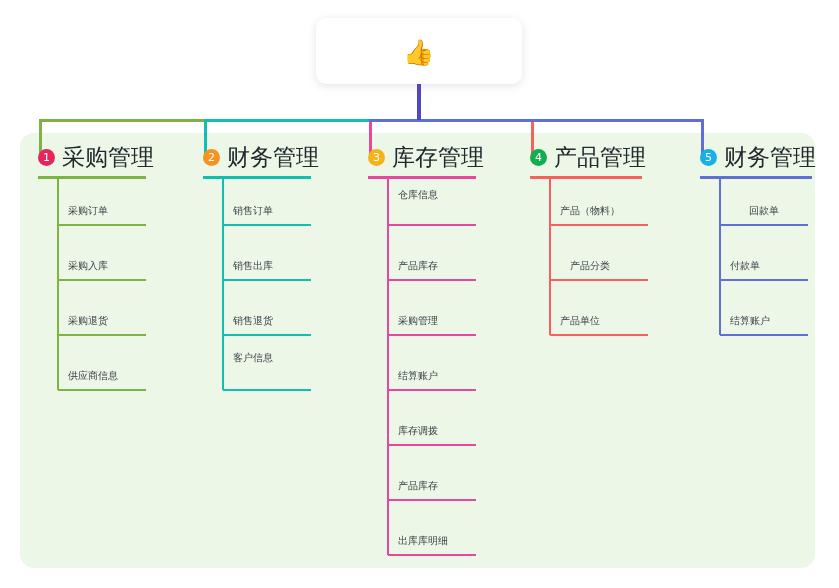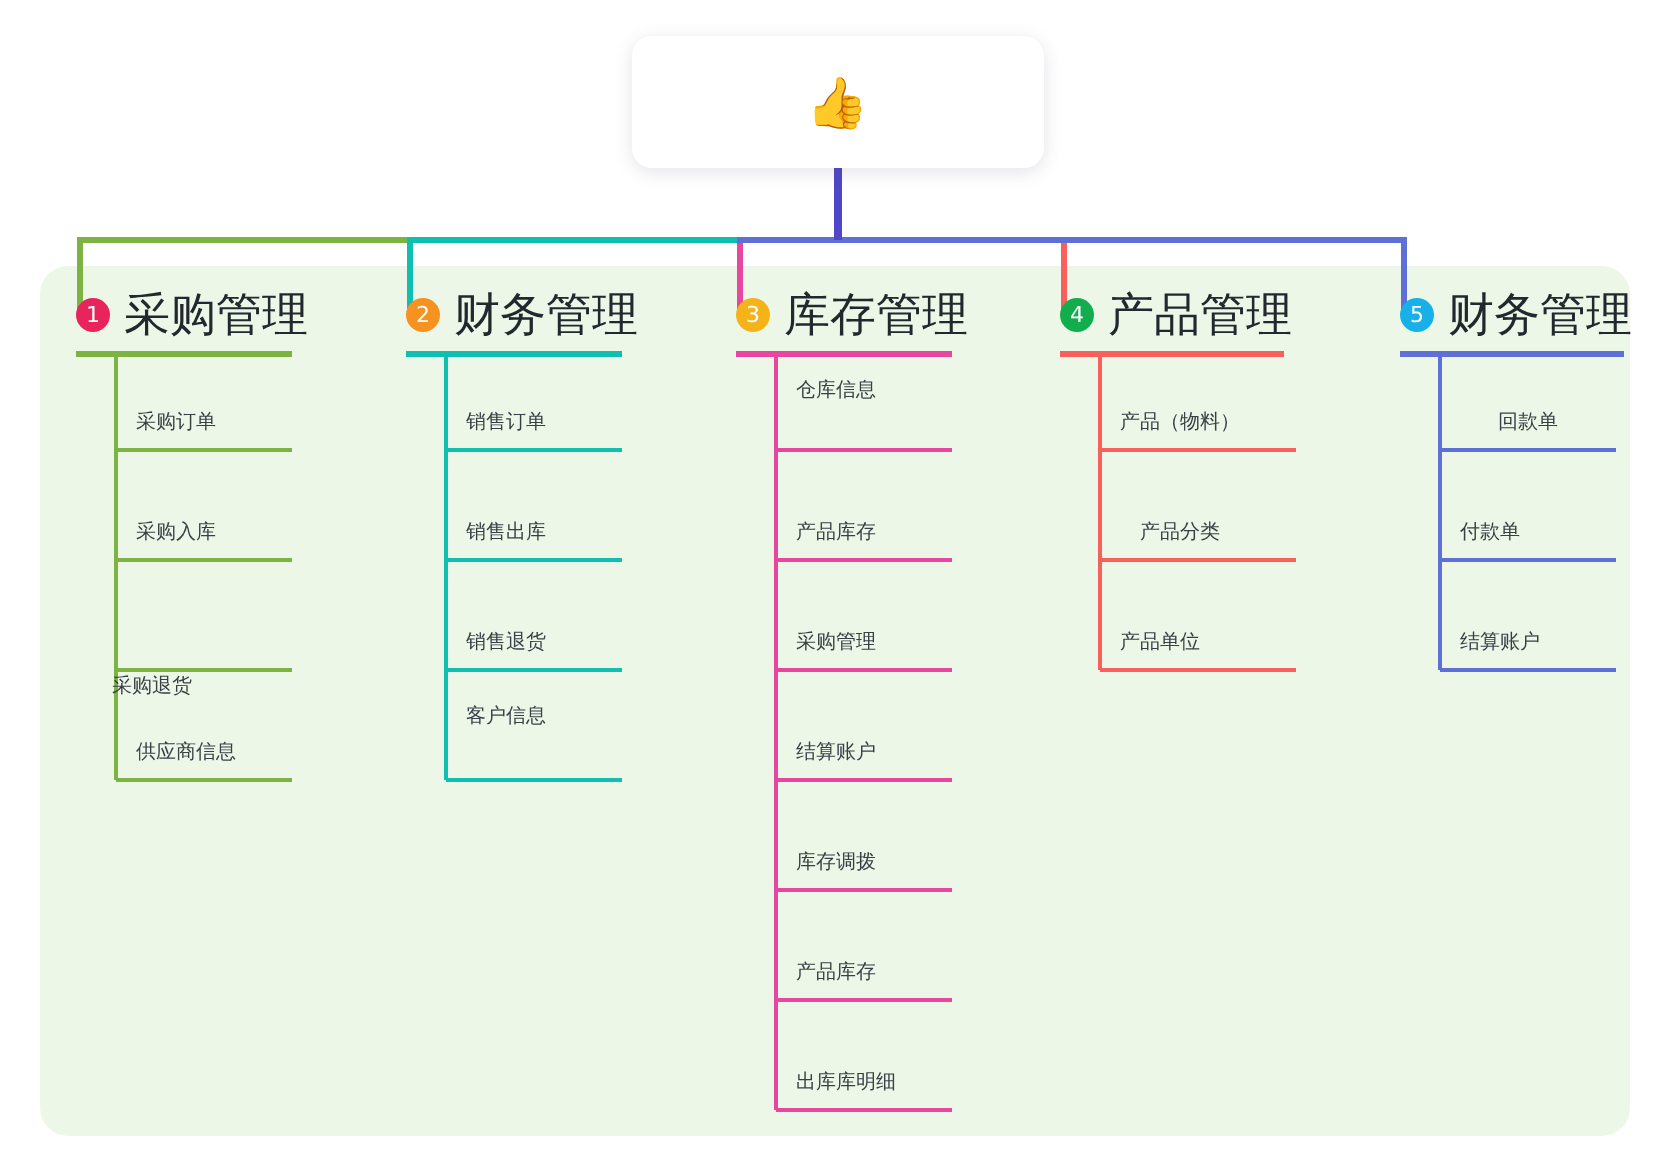--- a/index.html
+++ b/index.html
@@ -183,21 +183,21 @@
       <div class="column" style="left: 700px;">
         <div class="col-head">
           <span class="badge" style="background: rgb(24, 176, 232);">5</span>
           <span class="col-title">财务管理</span>
         </div>
       </div>
     </div>
 
 <div class="leaf" style="left: 68px; top: 204px;">采购订单</div>
     <div class="leaf" style="left: 68px; top: 259px;">采购入库</div>
-    <div class="leaf" style="left: 56px; top: 314px; margin-top: 22px;">采购退货</div>
+    <div class="leaf" style="left: 68px; top: 314px;">采购退货</div>
     <div class="leaf" style="left: 68px; top: 369px;">供应商信息</div>
     <div class="leaf" style="left: 233px; top: 204px;">销售订单</div>
     <div class="leaf" style="left: 233px; top: 259px;">销售出库</div>
     <div class="leaf" style="left: 233px; top: 314px;">销售退货</div>
     <div class="leaf" style="left: 233px; top: 351px;">客户信息</div>
     <div class="leaf" style="left: 398px; top: 188px; text-align: right;">仓库信息</div>
     <div class="leaf" style="left: 398px; top: 259px;">产品库存</div>
     <div class="leaf" style="left: 398px; top: 314px;">采购管理</div>
     <div class="leaf" style="left: 398px; top: 369px;">结算账户</div>
     <div class="leaf" style="left: 398px; top: 424px;">库存调拨</div>

